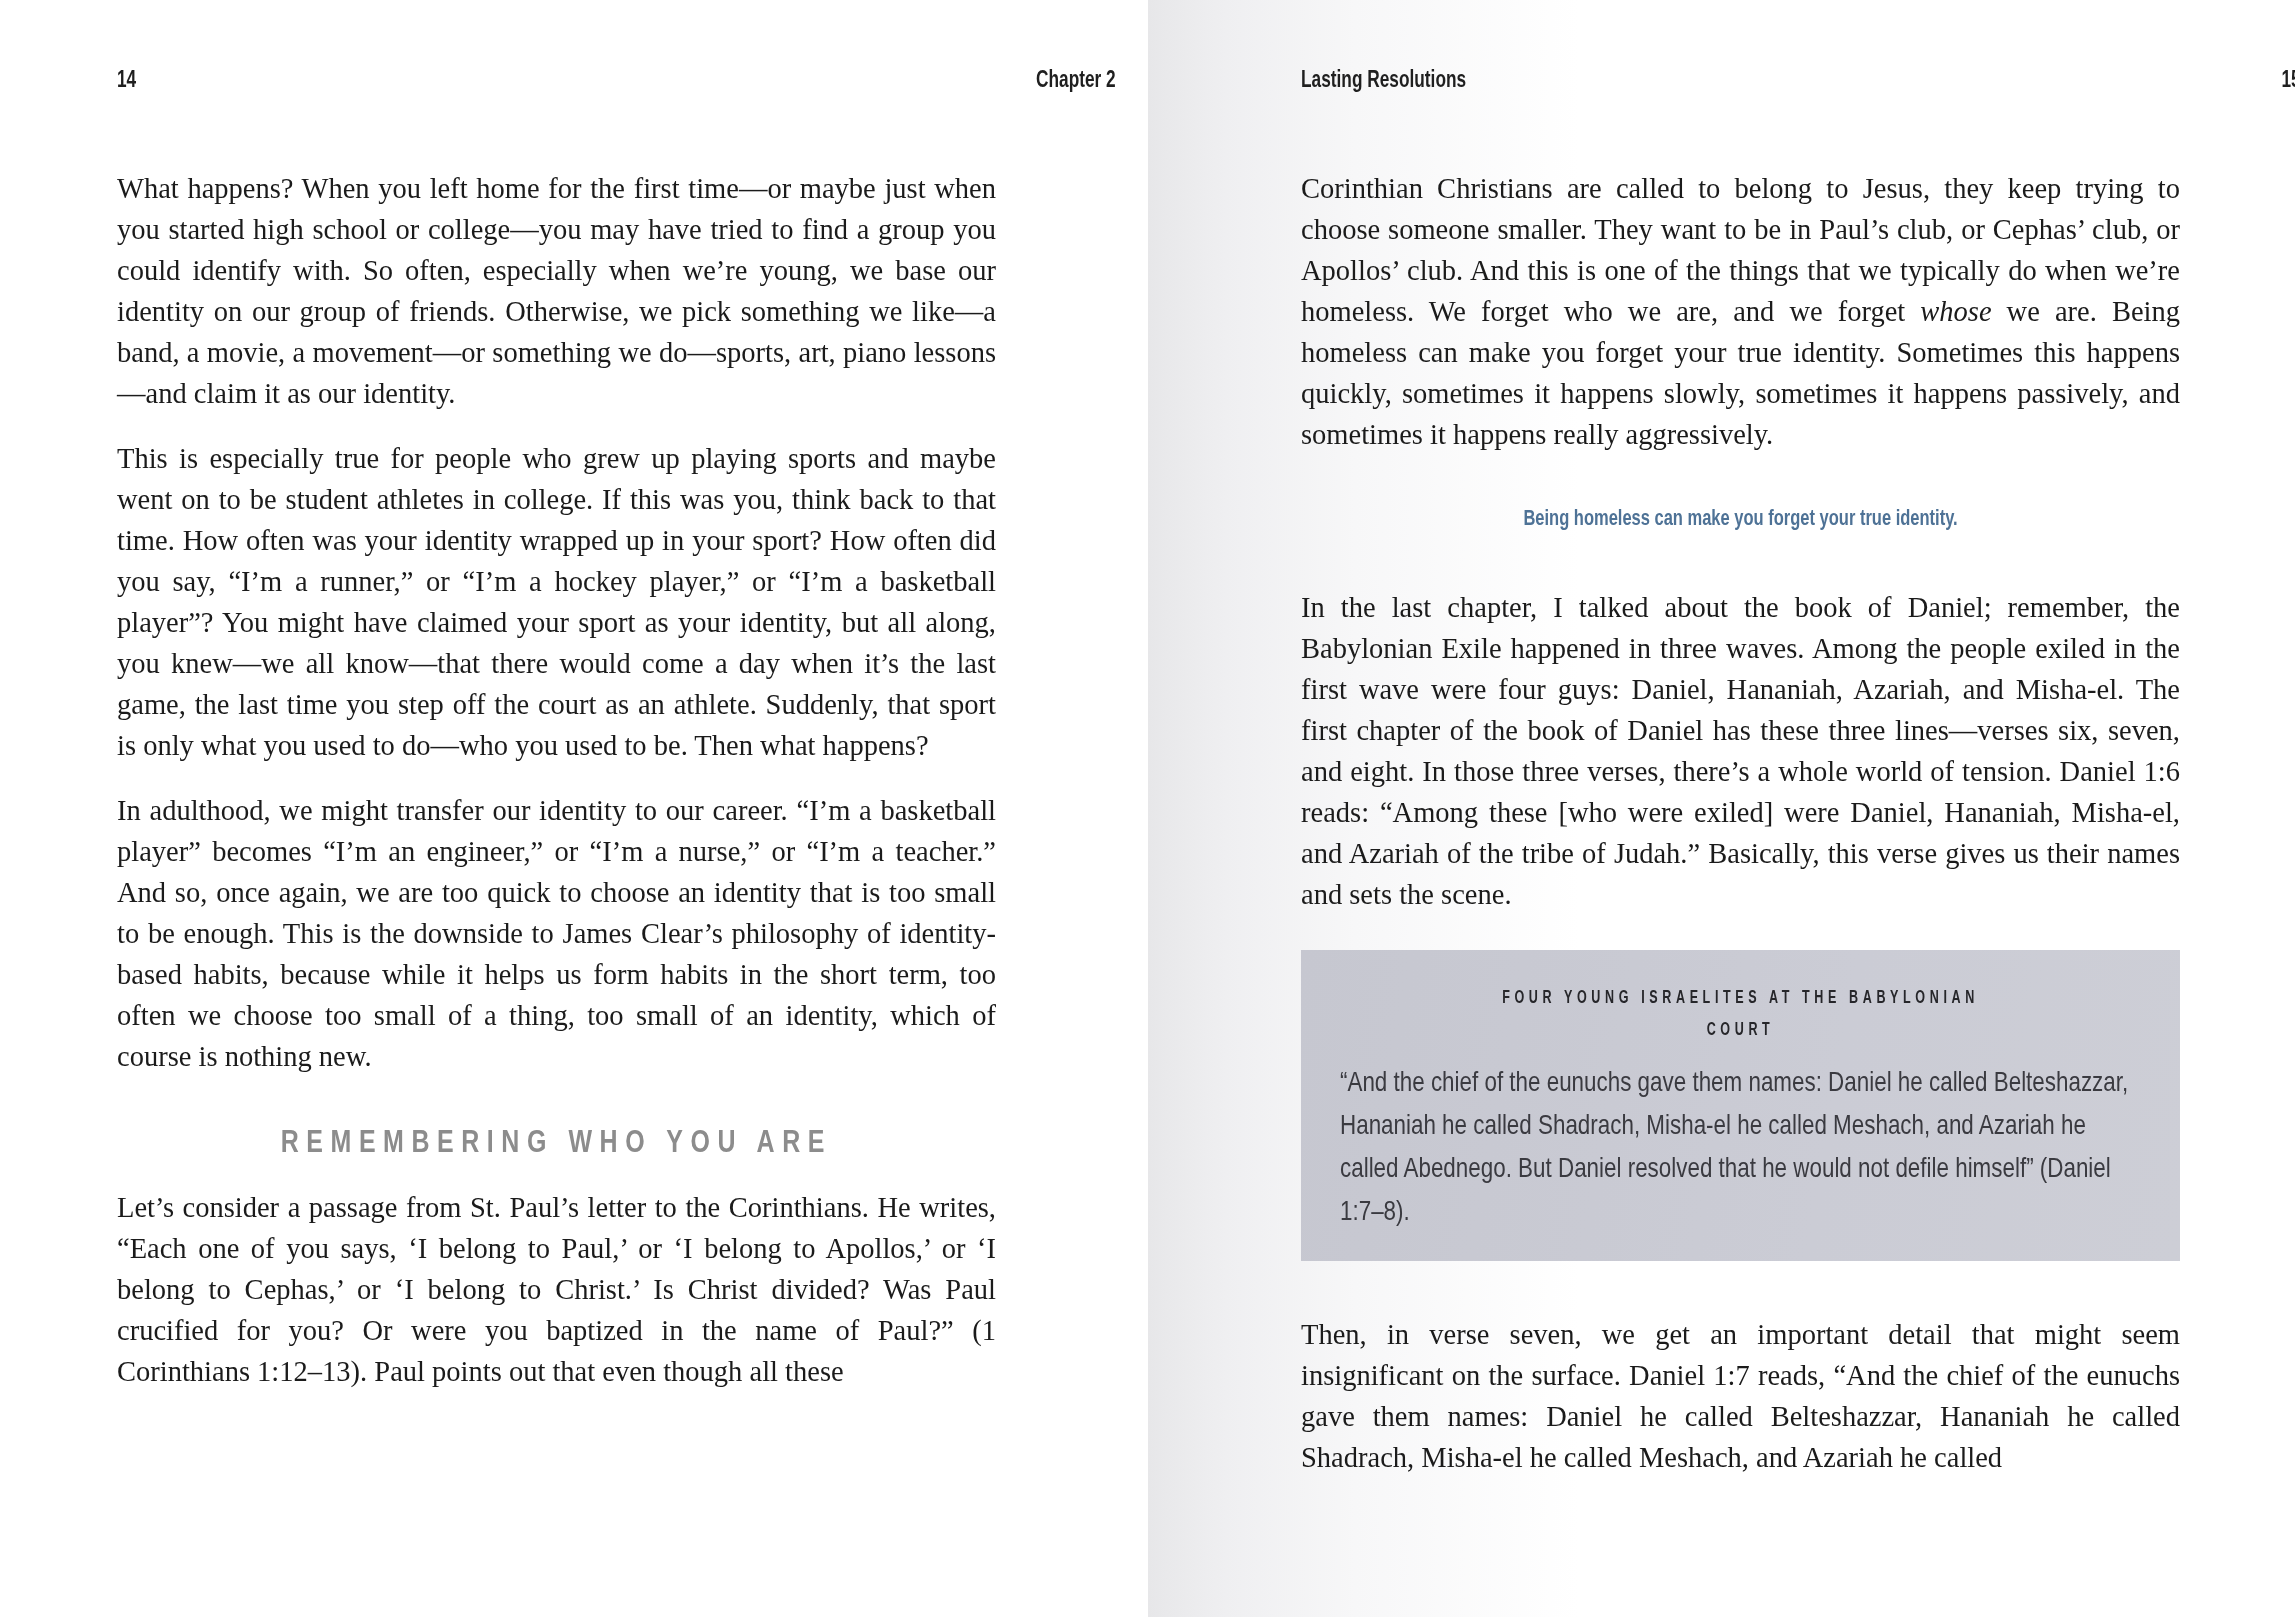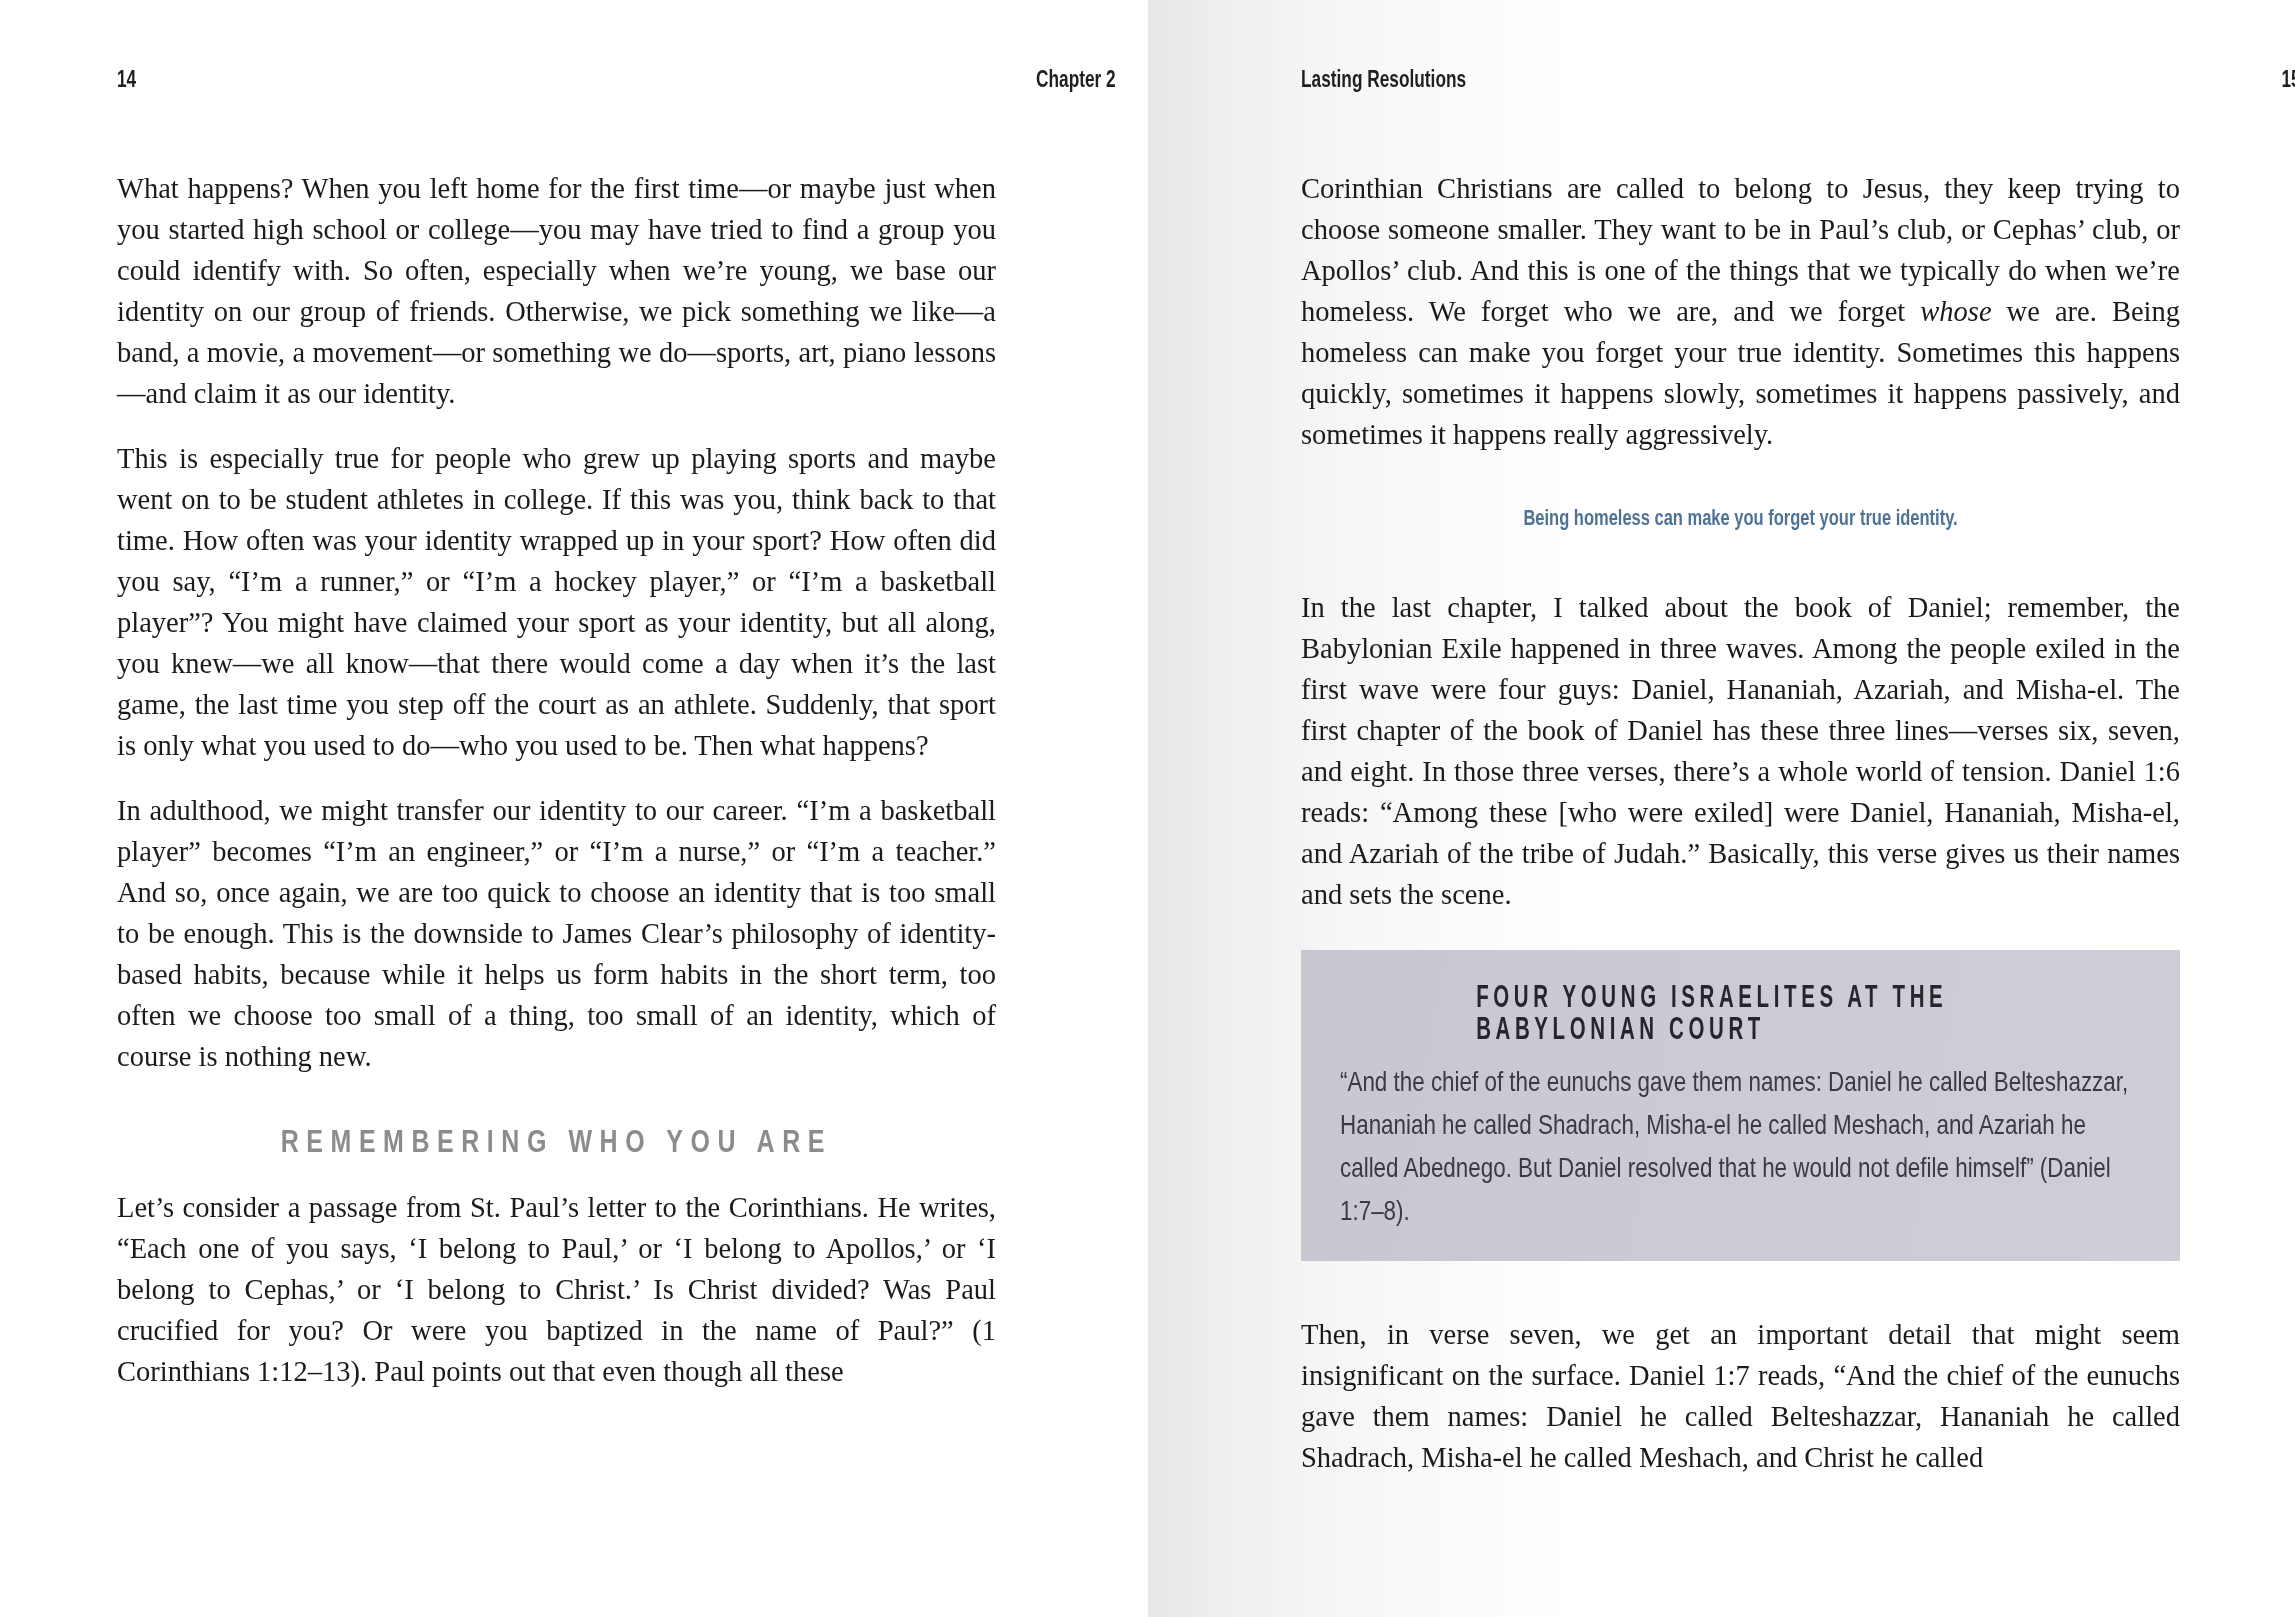--- a/index.html
+++ b/index.html
@@ -72,23 +72,23 @@
   .pull-quote .cond { transform: scaleX(0.75); transform-origin: 50% 50%; }
 
   .callout-box {
     margin: 35px 0 0 0;
     background: linear-gradient(100deg, #c6c7d0 0%, #cbccd5 60%, #cdced6 100%);
     padding: 31px 39px 29px 39px;
     text-align: left;
   }
   .callout-heading {
     font-family: "Liberation Sans", sans-serif;
-    font-weight: bold; font-size: 31px; line-height: 32px;
+    font-weight: bold; font-size: 19px; line-height: 32px;
     color: #26262a; letter-spacing: 7px;
-    text-align: left; margin: 0 0 15.3px 0;
+    text-align: center; margin: 0 0 15.3px 0;
   }
   .callout-heading .cond { transform: scaleX(0.66); transform-origin: 50% 50%; }
   .callout-quote {
     font-family: "Liberation Sans", sans-serif;
     font-size: 28px; line-height: 43px; color: #3a3a40;
     width: 125%; transform: scaleX(0.8); transform-origin: 0 0;
     margin: 0;
   }
   .after-box { margin-top: 53px !important; }
   em.ws { font-style: italic; }
@@ -119,18 +119,18 @@
       <span class="cond right-origin">15</span>
     </div>
     <div class="column">
       <p><span>Corinthian Christians are called to belong to Jesus, they keep trying to choose someone smaller. They want to be in Paul’s club, or Cephas’ club, or Apollos’ club. And this is one of the things that we typically do when we’re homeless. We forget who we are, and we forget </span><em class="ws">whose</em><span> we are. Being homeless can make you forget your true identity. Sometimes this happens quickly, sometimes it happens slowly, sometimes it happens passively, and sometimes it happens really aggressively.</span></p>
       <div class="pull-quote"><span class="cond">Being homeless can make you forget your true identity.</span></div>
       <p>In the last chapter, I talked about the book of Daniel; remember, the Babylonian Exile happened in three waves. Among the people exiled in the first wave were four guys: Daniel, Hananiah, Azariah, and Misha-el. The first chapter of the book of Daniel has these three lines—verses six, seven, and eight. In those three verses, there’s a whole world of tension. Daniel 1:6 reads: “Among these [who were exiled] were Daniel, Hananiah, Misha-el, and Azariah of the tribe of Judah.” Basically, this verse gives us their names and sets the scene.</p>
       <aside class="callout-box">
         <h3 class="callout-heading"><span class="cond">FOUR YOUNG ISRAELITES AT THE BABYLONIAN COURT</span></h3>
         <p class="callout-quote">“And the chief of the eunuchs gave them names: Daniel he called Belteshazzar, Hananiah he called Shadrach, Misha-el he called Meshach, and Azariah he called Abednego. But Daniel resolved that he would not defile himself” (Daniel 1:7–8).</p>
       </aside>
-      <p class="after-box">Then, in verse seven, we get an important detail that might seem insignificant on the surface. Daniel 1:7 reads, “And the chief of the eunuchs gave them names: Daniel he called Belteshazzar, Hananiah he called Shadrach, Misha-el he called Meshach, and Christ he called</p>
+      <p class="after-box">Then, in verse seven, we get an important detail that might seem insignificant on the surface. Daniel 1:7 reads, “And the chief of the eunuchs gave them names: Daniel he called Belteshazzar, Hananiah he called Shadrach, Misha-el he called Meshach, and Azariah he called</p>
     </div>
   </section>
 
 </div>
 
 
 </body></html>

